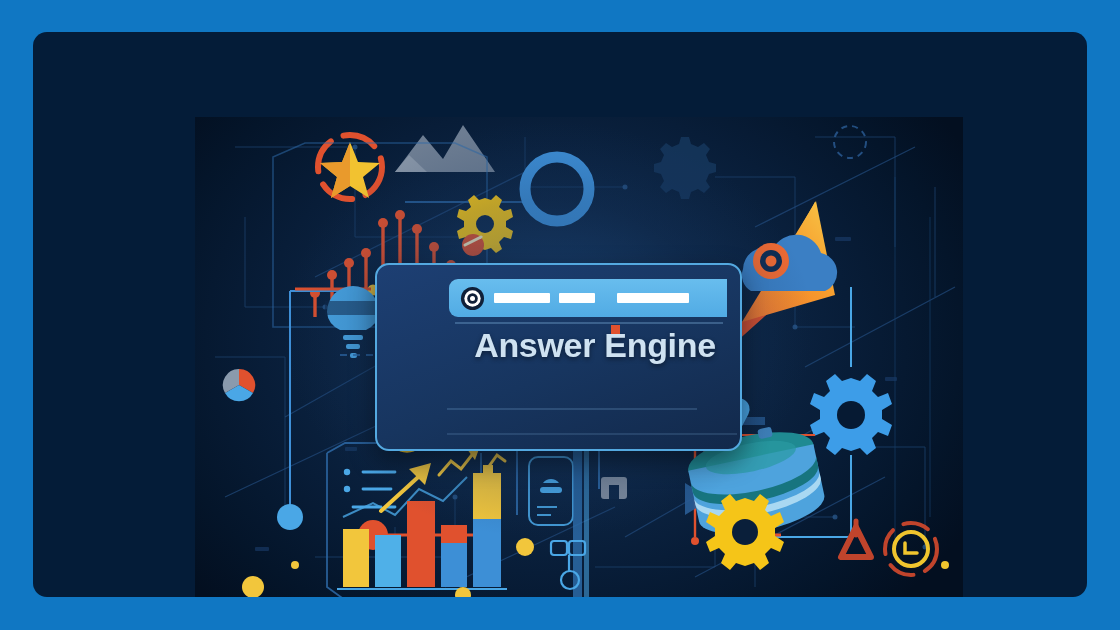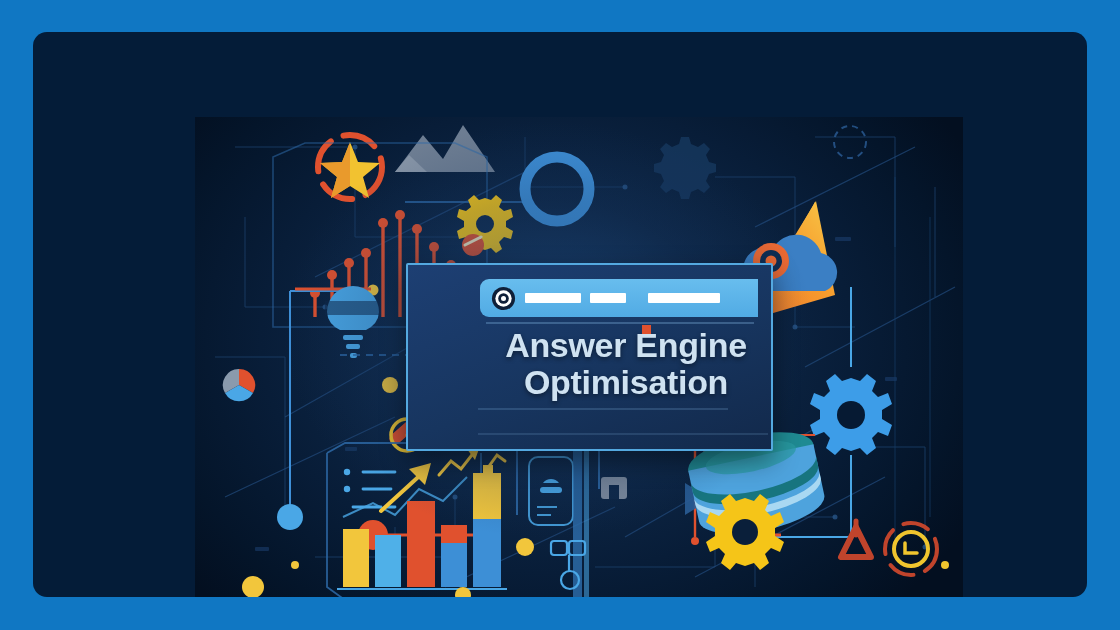--- a/index.html
+++ b/index.html
@@ -50,24 +50,23 @@
 
   
   #aeo-card {
     position: absolute;
     left: 342px;
     top: 231px;
     width: 363px;
     height: 184px;
     background: linear-gradient(160deg, #1d3f73 0%, #17355f 55%, #12294b 100%);
     border: 2px solid #54a9e0;
-    border-radius: 2px;
+    border-radius: 14px;
     box-shadow: 0 10px 26px rgba(0,0,0,0.42);
     overflow: hidden;
-    margin-left: 31px;
   }
   #search-bar {
     position: absolute;
     left: 72px;
     top: 14px;
     width: 278px;
     height: 38px;
     background: linear-gradient(180deg, #68bdee 0%, #51abe4 100%);
     border-radius: 9px 0 0 9px;
     display: flex;
@@ -502,21 +501,20 @@
             <circle cx="13" cy="13" r="2.6" fill="#ffffff"></circle>
           </svg>
         </span>
         <span class="ph-bar" style="width:56px;"></span>
         <span class="ph-bar" style="width:36px;"></span>
         <span class="ph-bar" style="width:72px; margin-left:22px;"></span>
       </div>
 
       <div id="aeo-title">
         <span>Answer Engine</span>
-        <span class="l2">Optimisation</span>
       </div>
 
       <div class="card-rule" style="left:70px; top:143px; width:250px; background:rgba(126,178,222,0.22);"></div>
       <div class="card-rule" style="left:70px; top:168px; width:290px; background:rgba(126,178,222,0.18);"></div>
       <div style="position:absolute; left:234px; top:60px; width:9px; height:9px; background:#e0512e;"></div>
     </div>
 
   </div>
 </div>
 

